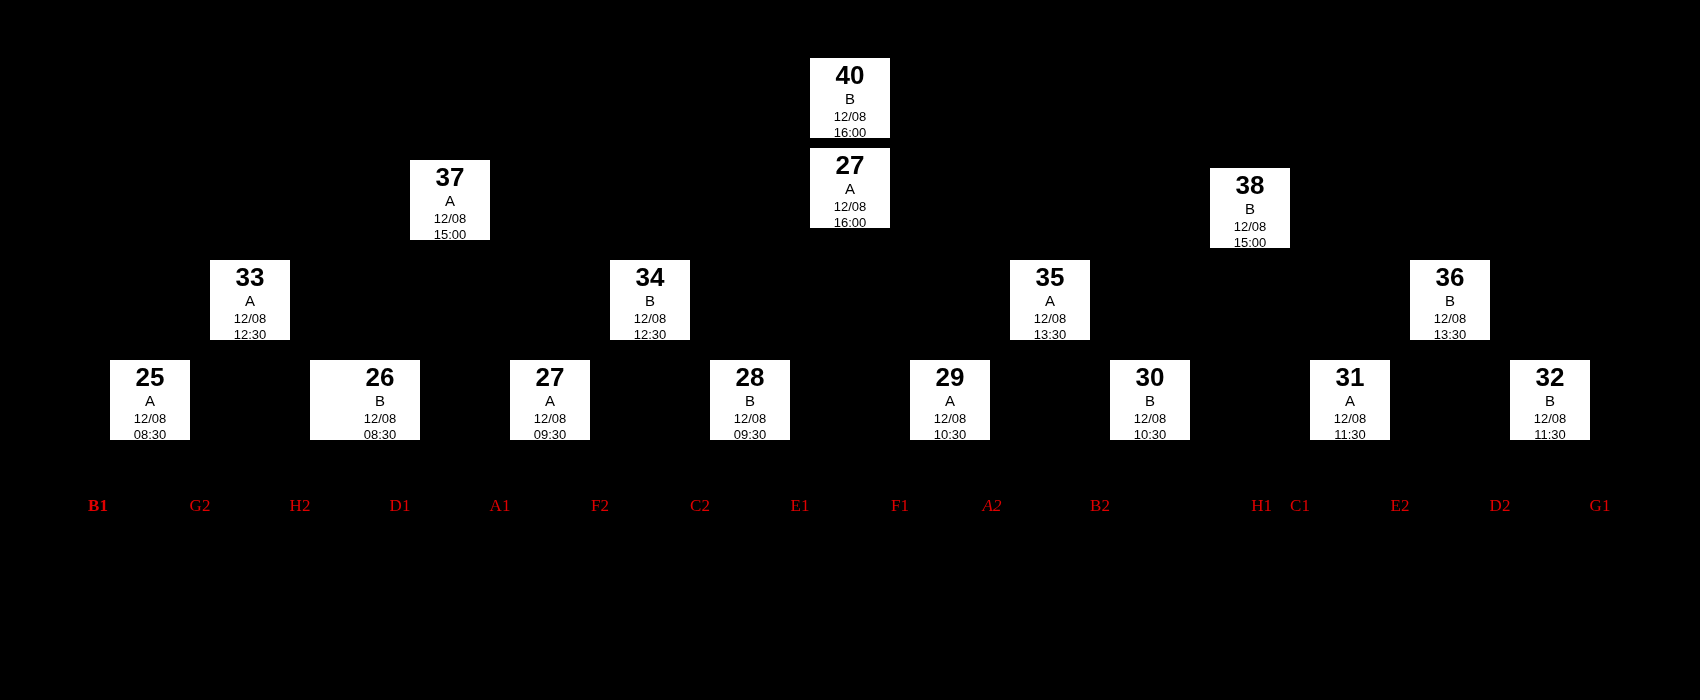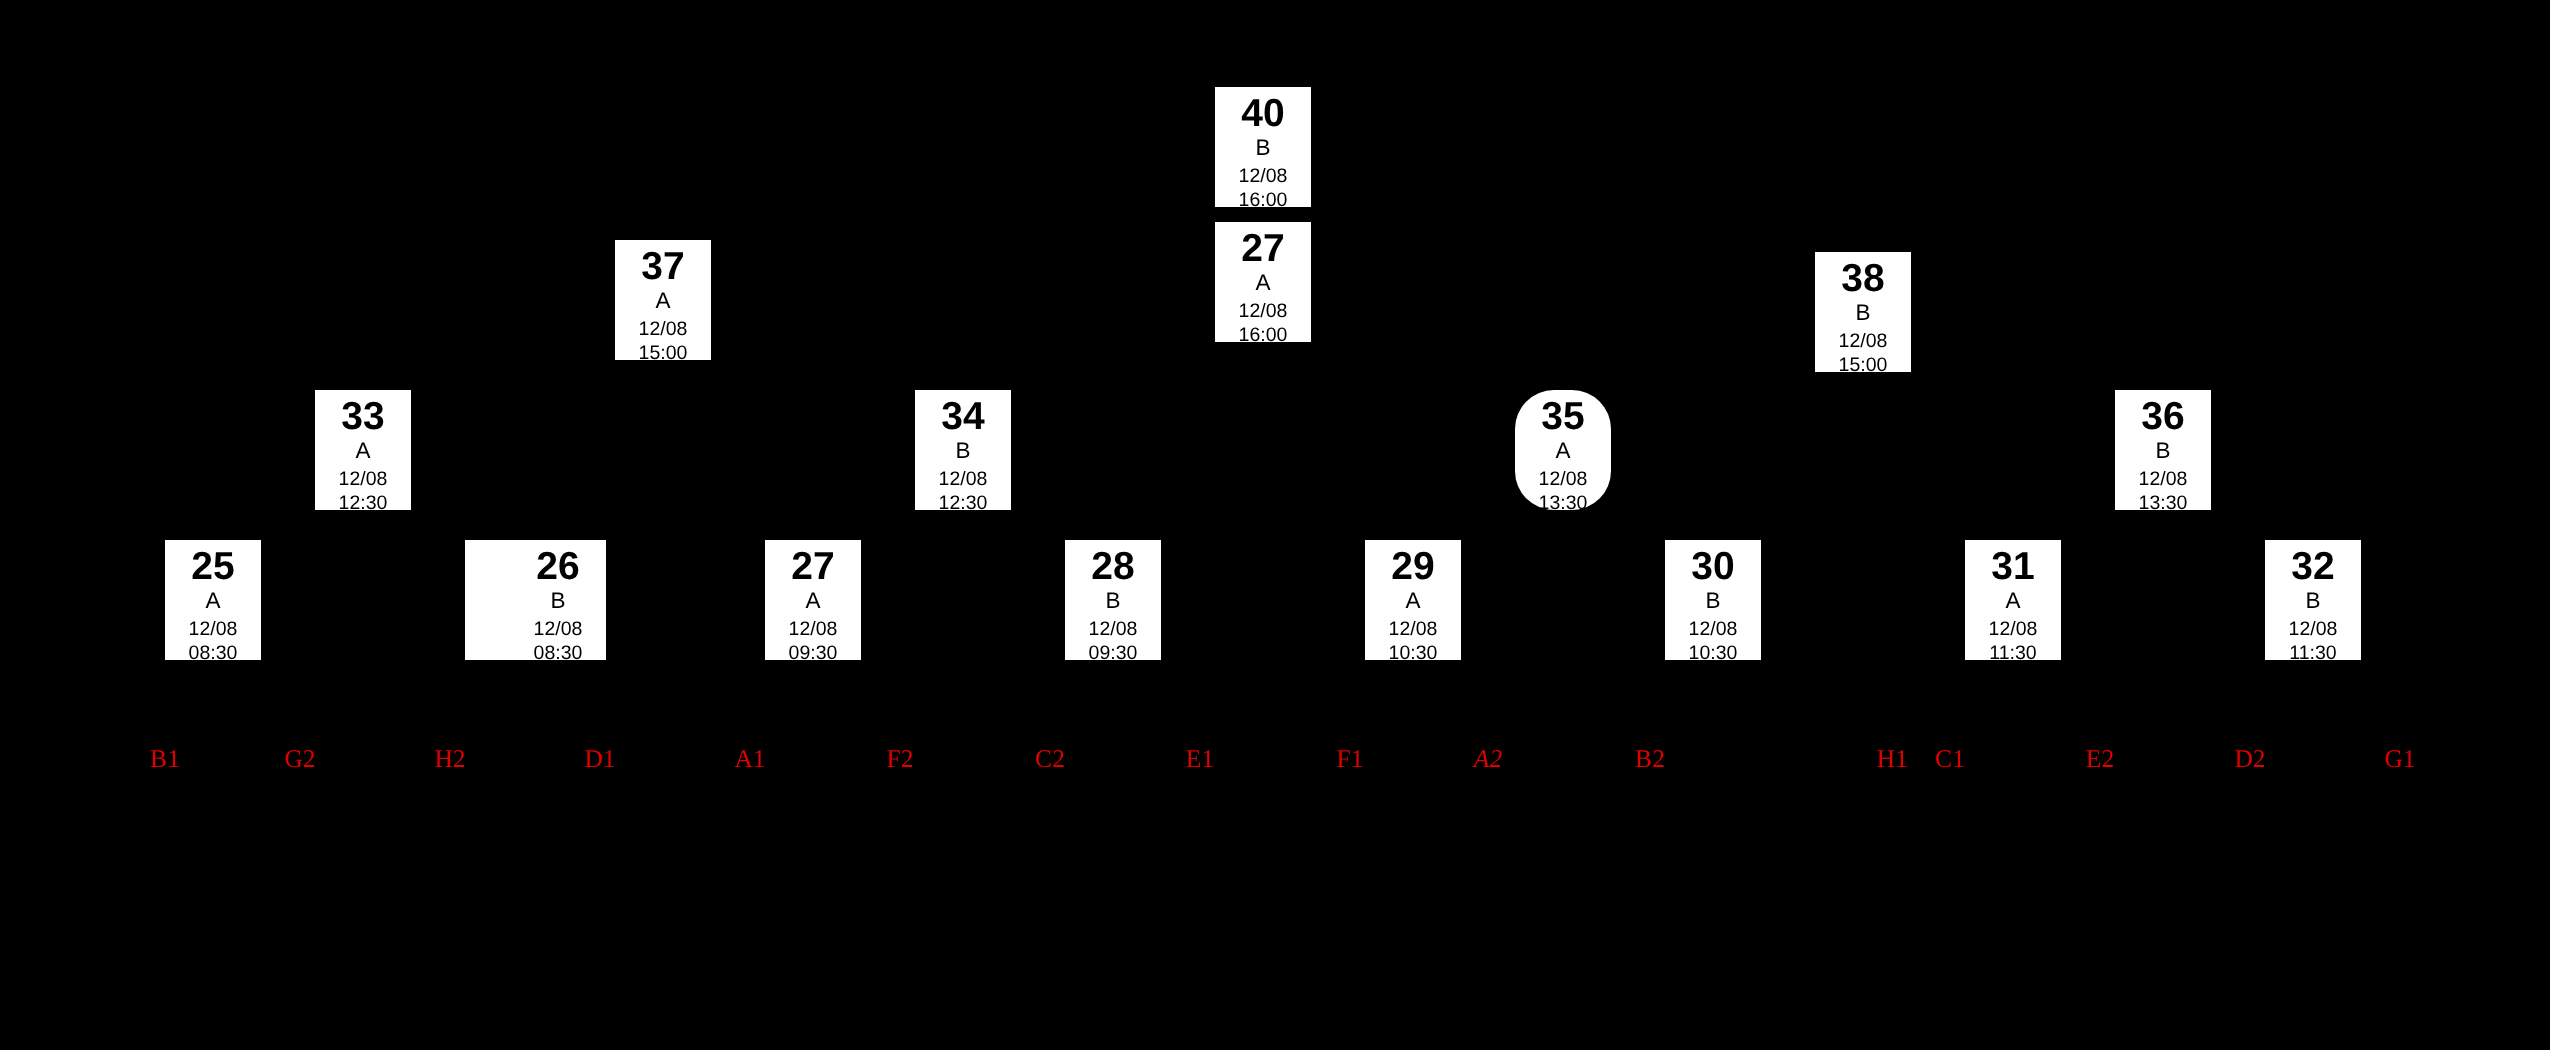--- a/index.html
+++ b/index.html
@@ -10,21 +10,21 @@
   .canvas {
     position: relative;
     width: 1700px;
     height: 700px;
     background: var(--background, #000000);
     overflow: hidden;
     font-family: "Liberation Sans", sans-serif;
   }
   .match {
     position: absolute;
-    width: 64px;
+    width: 80px;
     height: 80px;
     background: var(--box_bg, #ffffff);
     color: var(--box_text, #000000);
     text-align: center;
     cursor: default;
   }
   .match .num {
     display: block;
     font-size: 26px;
     font-weight: 700;
@@ -117,21 +117,21 @@
     <span class="court">A</span>
     <span class="date">12/08</span>
     <span class="time">12:30</span>
   </div>
       <div class="match" style="left: 610px; top: 260px;">
     <span class="num">34</span>
     <span class="court">B</span>
     <span class="date">12/08</span>
     <span class="time">12:30</span>
   </div>
-      <div class="match" style="left: 1010px; top: 260px; border-radius: 26px;">
+      <div class="match" style="left: 1010px; top: 260px;">
     <span class="num">35</span>
     <span class="court">A</span>
     <span class="date">12/08</span>
     <span class="time">13:30</span>
   </div>
       <div class="match" style="left: 1410px; top: 260px;">
     <span class="num">36</span>
     <span class="court">B</span>
     <span class="date">12/08</span>
     <span class="time">13:30</span>
@@ -155,21 +155,21 @@
     <span class="time">16:00</span>
   </div>
       <div class="match" style="left: 810px; top: 58px;">
     <span class="num">40</span>
     <span class="court">B</span>
     <span class="date">12/08</span>
     <span class="time">16:00</span>
   </div>
     </div>
   <div>
-      <div class="entrant" style="left: 70px;">B1</div>
+      <div class="entrant" style="left: 58px; font-weight: bold;">B1</div>
       <div class="entrant" style="left: 160px;">G2</div>
       <div class="entrant" style="left: 260px;">H2</div>
       <div class="entrant" style="left: 360px;">D1</div>
       <div class="entrant" style="left: 460px;">A1</div>
       <div class="entrant" style="left: 560px; text-align: center;">F2</div>
       <div class="entrant" style="left: 660px;">C2</div>
       <div class="entrant" style="left: 760px;">E1</div>
       <div class="entrant" style="left: 860px;">F1</div>
       <div class="entrant" style="left: 952px; font-style: italic;">A2</div>
       <div class="entrant" style="left: 1060px;">B2</div>

